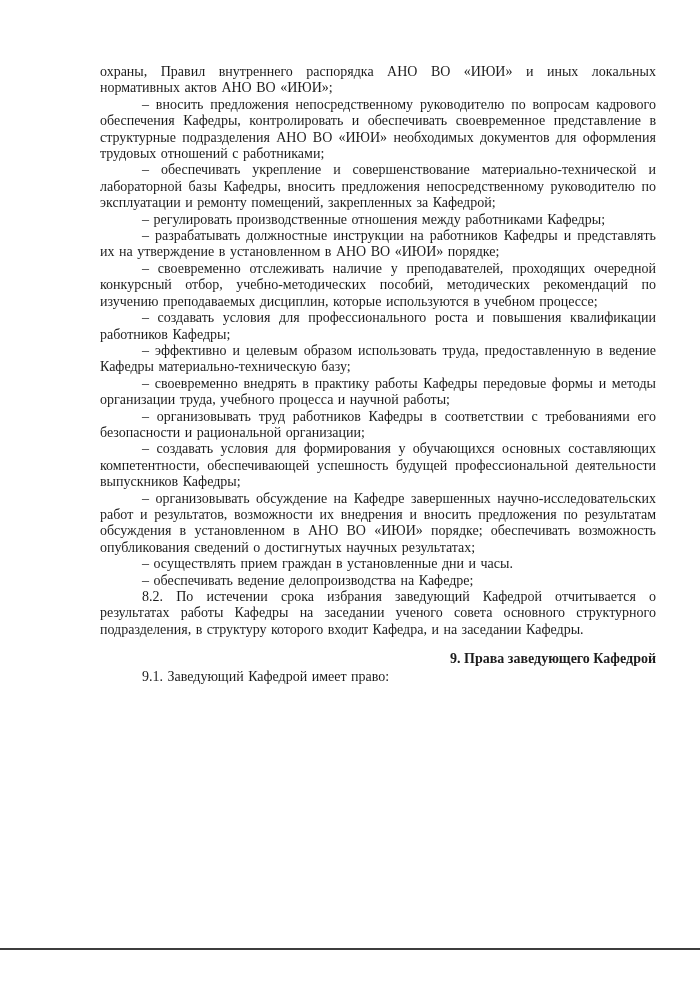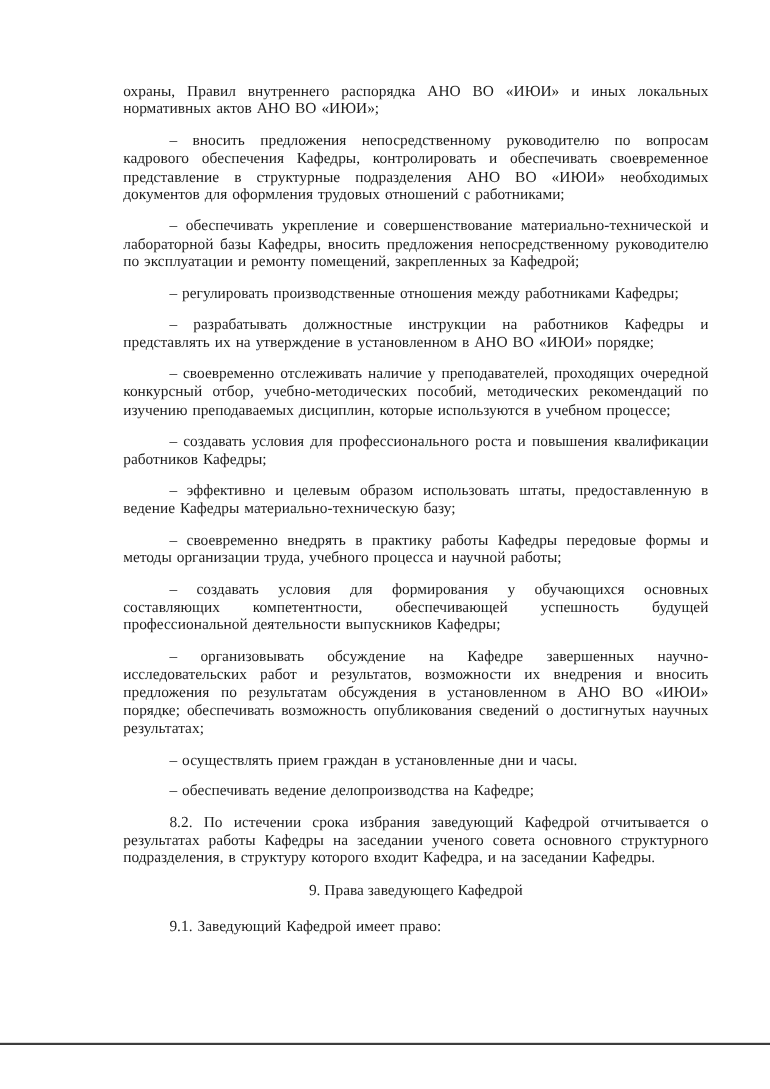--- a/index.html
+++ b/index.html
@@ -25,35 +25,35 @@
   .text-column {
     position: absolute;
     top: 64px;
     left: 100px;
     width: 556px;
     font-size: 14px;
     line-height: 16.4px;
     text-align: justify;
   }
   .para {
-    margin: 12px;
+    margin: 0;
     padding: 0;
     text-indent: 42px;
     word-spacing: 1px;
   }
   .para.no-indent {
     text-indent: 0;
   }
   .section-heading {
-    margin: 13px 0 16px 0;
+    margin: 13px 0 1px 0;
     padding: 0;
     font-size: 14px;
     line-height: 16.4px;
-    font-weight: normal;
-    text-align: center;
+    font-weight: bold;
+    text-align: right;
     text-indent: 0;
   }
   .footer-rule {
     position: absolute;
     left: 0;
     top: 948px;
     width: 700px;
     height: 0;
     border-top: 2px solid #3d3d3d;
   }
@@ -64,22 +64,23 @@
 <div class="page">
   <div class="text-column">
     <div>
         <p class="para no-indent">охраны, Правил внутреннего распорядка АНО ВО «ИЮИ» и иных локальных нормативных  актов АНО ВО «ИЮИ»;</p>
         <p class="para">– вносить предложения непосредственному руководителю по вопросам кадрового обеспечения Кафедры, контролировать и обеспечивать своевременное представление в структурные подразделения АНО ВО «ИЮИ» необходимых документов для оформления трудовых отношений с работниками;</p>
         <p class="para">– обеспечивать укрепление и совершенствование материально-технической и лабораторной базы Кафедры, вносить предложения непосредственному руководителю по эксплуатации и ремонту помещений, закрепленных за Кафедрой;</p>
         <p class="para">– регулировать производственные отношения между работниками Кафедры;</p>
         <p class="para">– разрабатывать должностные инструкции на работников Кафедры и представлять их на утверждение в установленном в АНО ВО «ИЮИ» порядке;</p>
         <p class="para">– своевременно отслеживать наличие у преподавателей, проходящих очередной конкурсный отбор, учебно-методических пособий, методических рекомендаций по изучению преподаваемых дисциплин, которые используются в учебном процессе;</p>
         <p class="para">– создавать условия для профессионального роста и повышения квалификации работников Кафедры;</p>
-        <p class="para">– эффективно и целевым образом использовать штаты, предоставленную в ведение Кафедры материально-техническую базу;</p>
+        <p class="para">– эффективно и целевым образом использовать труда, предоставленную в ведение Кафедры материально-техническую базу;</p>
         <p class="para">– своевременно внедрять в практику работы Кафедры передовые формы и методы организации труда, учебного процесса и научной работы;</p>
+        <p class="para">– организовывать труд работников Кафедры в соответствии с требованиями его безопасности и рациональной организации;</p>
         <p class="para">– создавать условия для формирования у обучающихся основных составляющих компетентности, обеспечивающей успешность будущей профессиональной деятельности выпускников Кафедры;</p>
         <p class="para">– организовывать обсуждение на Кафедре завершенных научно-исследовательских работ и результатов, возможности их внедрения и вносить предложения по результатам обсуждения в установленном в АНО ВО «ИЮИ» порядке; обеспечивать возможность опубликования сведений о достигнутых научных результатах;</p>
         <p class="para">– осуществлять прием граждан в установленные дни и часы.</p>
         <p class="para">– обеспечивать ведение делопроизводства на Кафедре;</p>
         <p class="para">8.2. По истечении срока избрания заведующий Кафедрой отчитывается о результатах работы Кафедры на заседании ученого совета основного структурного подразделения, в структуру которого входит Кафедра, и на заседании Кафедры.</p>
       </div>
 
     <h2 class="section-heading">9. Права заведующего Кафедрой</h2>
 
     <div>

